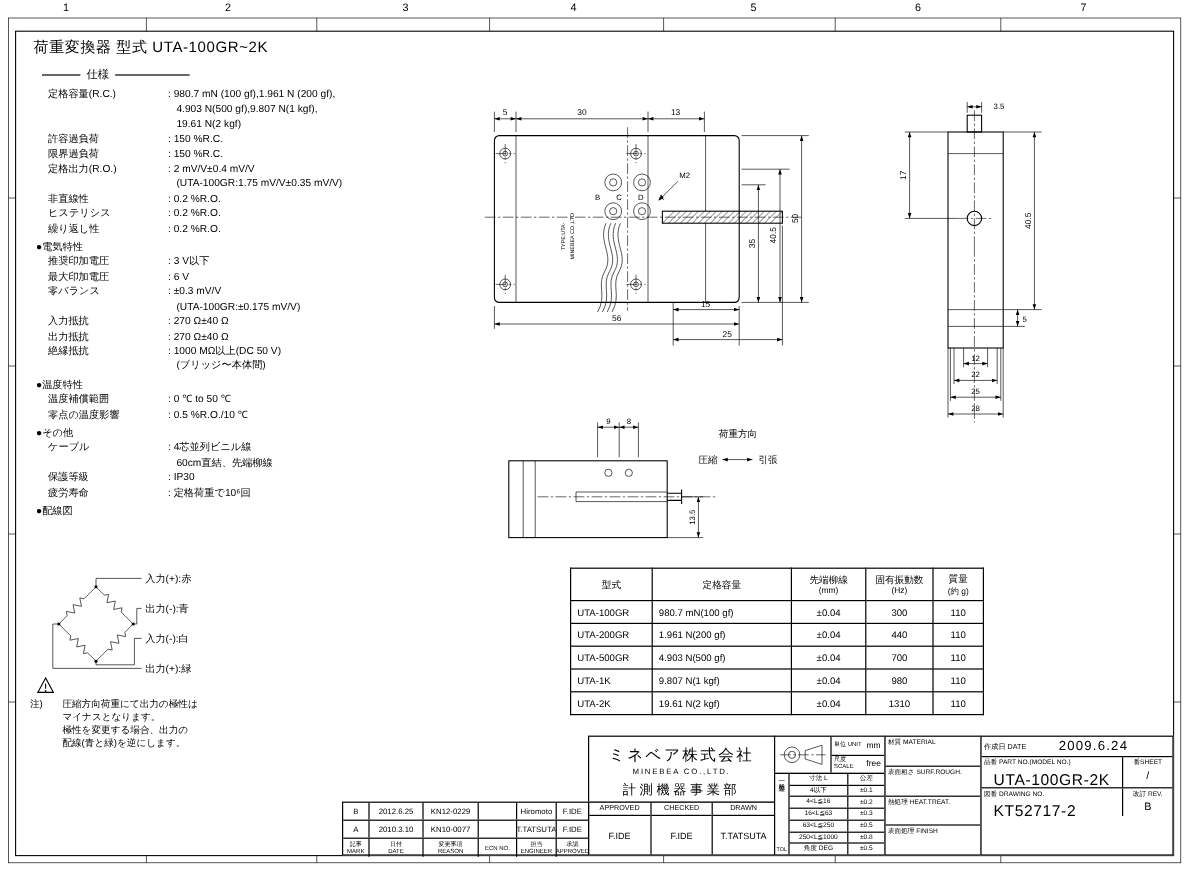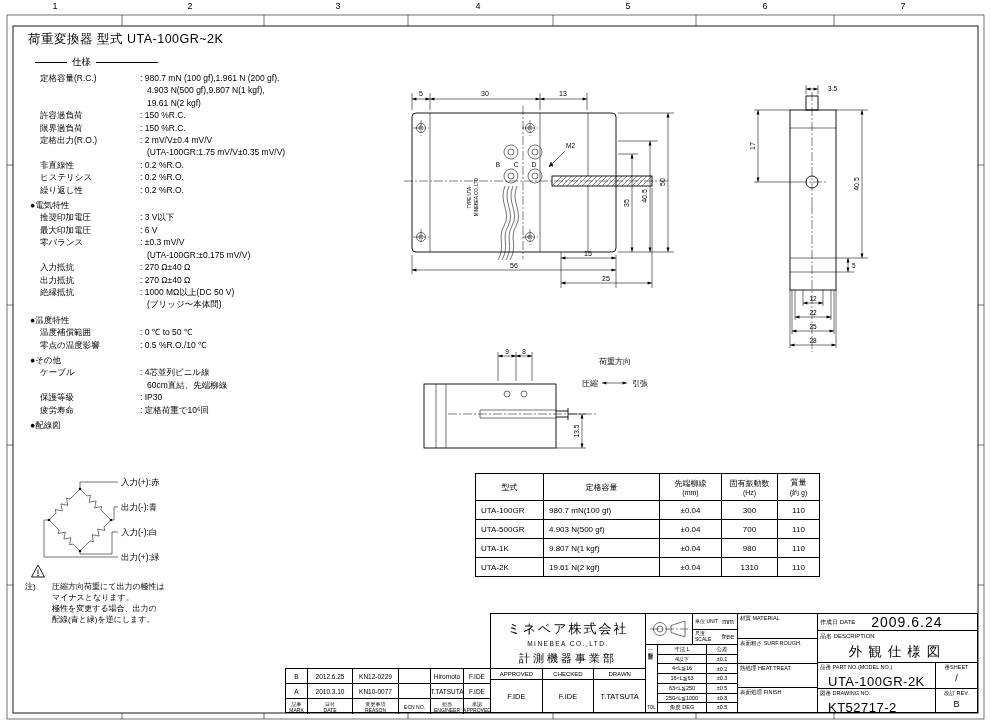--- a/index.html
+++ b/index.html
@@ -56,21 +56,21 @@
   .tol-row{display:flex;border-bottom:1px solid #000;flex:1;align-items:center}
   .tol-row:last-child{border-bottom:none}
   .tol-c1{width:48px;border-right:1px solid #000;font-size:5.5px;text-align:center;line-height:8.5px;align-self:stretch}
   .tol-c2{flex:1;font-size:5.5px;text-align:center;line-height:8.5px}
   .mat-col{display:flex;flex-direction:column;height:100%}
   .mat-row{flex:1;border-bottom:1px solid #000;padding:1px 2px;box-sizing:border-box}
   .mat-row:last-child{border-bottom:none}
   .mat-l{font-size:5.5px}
   .rc-row1{height:17px;border-bottom:1px solid #000;display:flex;align-items:center;box-sizing:border-box}
   .rc-lab{font-size:6px;padding-left:2px}
-  .rc-date{font-size:14px;margin-left:16px;letter-spacing:1px}
+  .rc-date{font-size:11px;margin-left:27px;letter-spacing:1px}
   .rc-row2{height:32px;border-bottom:1px solid #000;position:relative;box-sizing:border-box}
   .rc-lab2{position:absolute;left:2px;top:1px;font-size:6px}
   .rc-desc{position:absolute;left:0;right:0;top:12px;text-align:center;font-size:13.5px;letter-spacing:6px}
   .rc-row3{height:26px;border-bottom:1px solid #000;display:flex;box-sizing:border-box}
   .rc-row4{height:23px;display:flex;box-sizing:border-box}
   .rc-main{width:117px;border-right:1px solid #000;position:relative}
   .rc-side{flex:1;position:relative}
   .rc-mlab{position:absolute;left:2px;top:1px;font-size:5.5px}
   .rc-val{position:absolute;left:10px;top:11px;font-size:13px;letter-spacing:.5px}
   .rc-slab{position:absolute;left:0;right:0;top:1px;text-align:center;font-size:5.5px}
@@ -320,20 +320,27 @@
     </thead>
     <tbody>
       <tr>
           <td class="a-l">UTA-100GR</td>
           <td class="a-l">980.7 mN(100 gf)</td>
           <td>±0.04</td>
           <td>300</td>
           <td>110</td>
         </tr>
       <tr>
+          <td class="a-l">UTA-200GR</td>
+          <td class="a-l">1.961 N(200 gf)</td>
+          <td>±0.04</td>
+          <td>440</td>
+          <td>110</td>
+        </tr>
+      <tr>
           <td class="a-l">UTA-500GR</td>
           <td class="a-l">4.903 N(500 gf)</td>
           <td>±0.04</td>
           <td>700</td>
           <td>110</td>
         </tr>
       <tr>
           <td class="a-l">UTA-1K</td>
           <td class="a-l">9.807 N(1 kgf)</td>
           <td>±0.04</td>
@@ -454,24 +461,20 @@
           <div></div>
         </div>
     </div>
   </div>
 
   <div class="tb" style="left:817px;top:613px;width:161px;height:100px">
     <div class="rc-row1">
       <div class="rc-lab">作成日 DATE</div>
       <div class="rc-date">2009.6.24</div>
     </div>
-    <div class="rc-row2">
-      <div class="rc-lab2">品名 DESCRIPTION</div>
-      <div class="rc-desc">外観仕様図</div>
-    </div>
     <div class="rc-row3">
       <div class="rc-main">
         <div class="rc-mlab">品番 PART NO.(MODEL NO.)</div>
         <div class="rc-val">UTA-100GR-2K</div>
       </div>
       <div class="rc-side">
         <div class="rc-slab">番SHEET</div>
         <div class="rc-sval">/</div>
       </div>
     </div>

